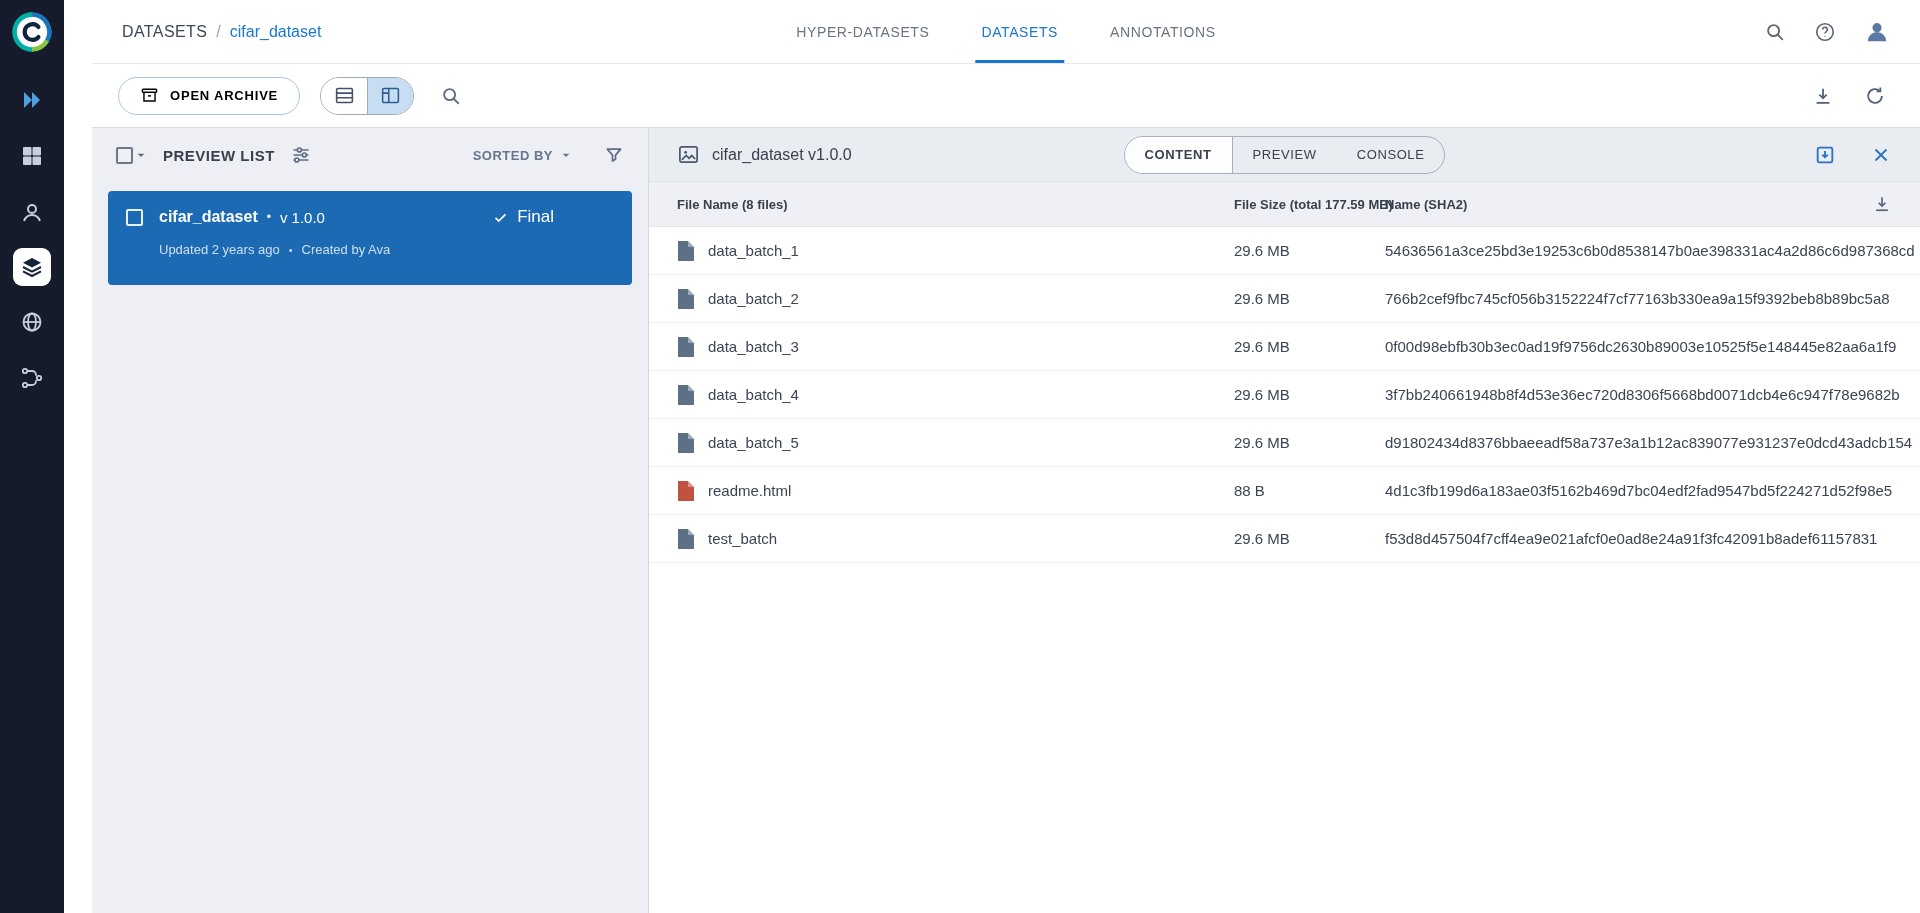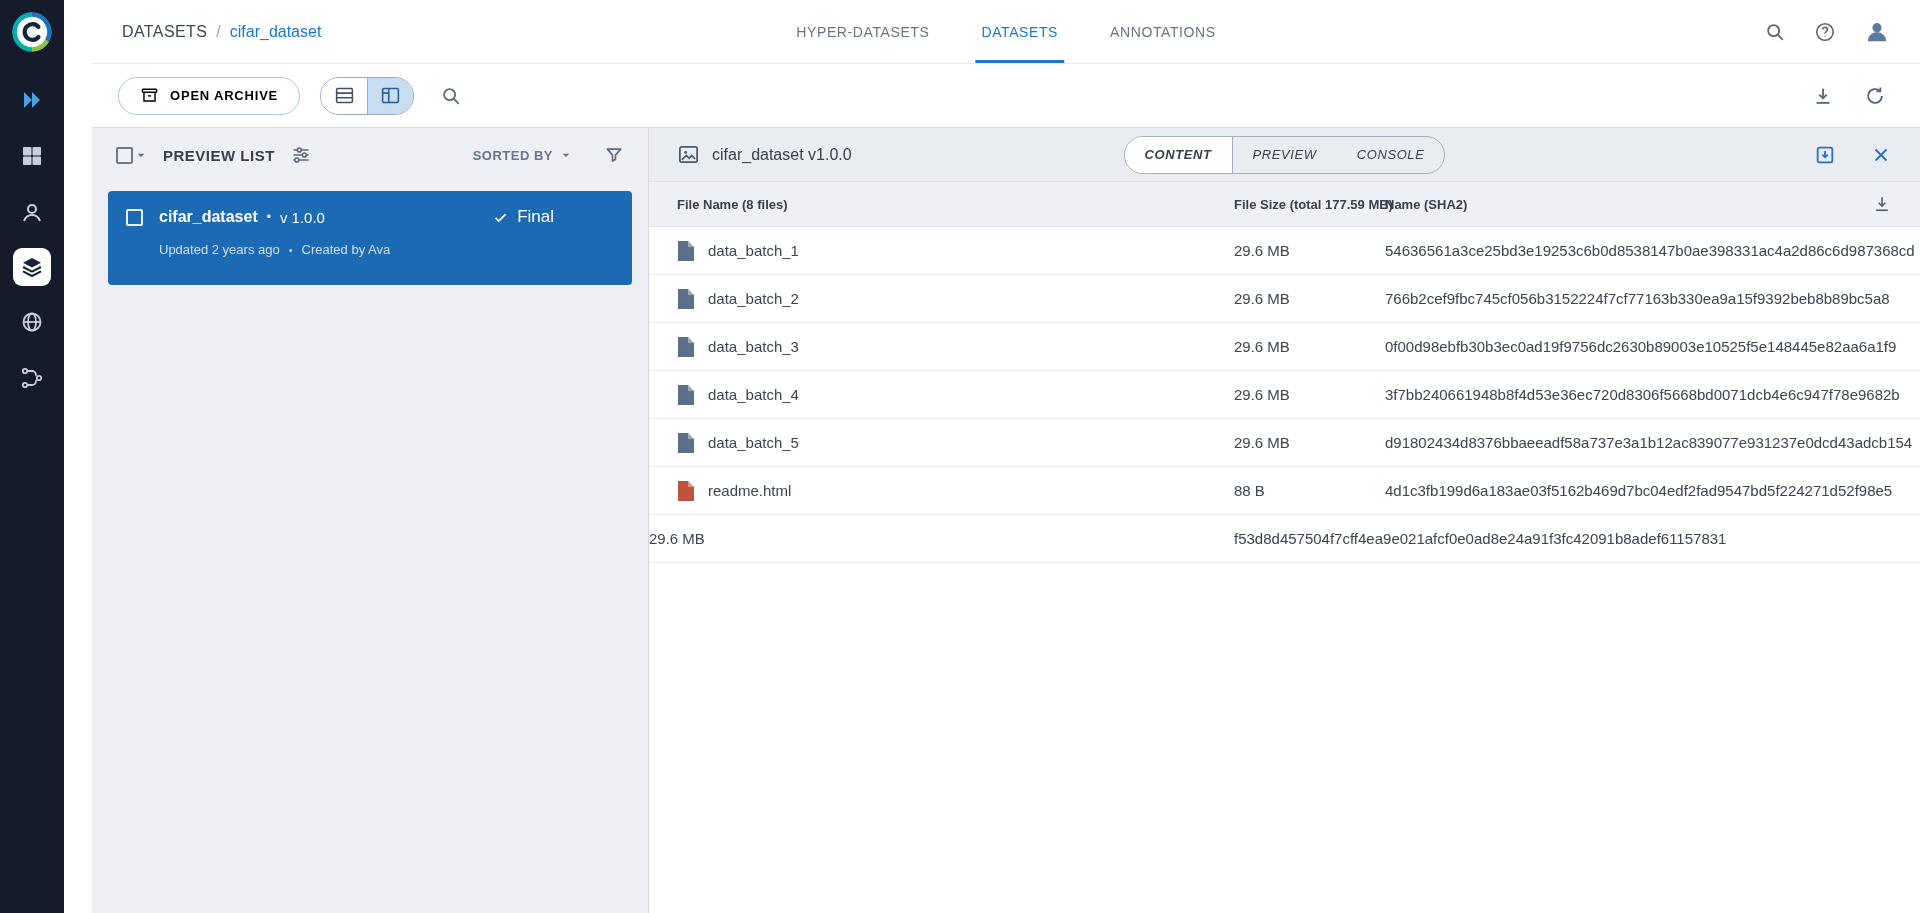--- a/index.html
+++ b/index.html
@@ -72,21 +72,21 @@
   .vcard-meta { margin-top:15px; padding-left:33px; font-size:13px; color:rgba(255,255,255,.78); display:flex; gap:9px; align-items:center; }
   .meta-dot { font-size:11px; }
 
   
   .detail { flex:1; display:flex; flex-direction:column; background:#fff; min-width:0; }
   .dheader { height:54px; background:#e9ecf1; border-bottom:1px solid #dde1e8; display:flex; align-items:center; padding:0 28px; position:relative; flex-shrink:0; }
   .dtitle-icon { color:#4a5870; display:flex; }
   .dtitle-icon svg { width:23px; height:23px; }
   .dtitle { margin-left:12px; font-size:16px; color:#39404e; white-space:nowrap; }
   .dtabs { position:absolute; left:50%; transform:translateX(-50%); height:38px; border:1px solid #a7b0bf; border-radius:19px; display:flex; overflow:hidden; }
-  .dtab { padding:0 20px; display:flex; align-items:center; font-size:13px; letter-spacing:.6px; color:#39404e; cursor:pointer; white-space:nowrap;font-style:italic; }
+  .dtab { padding:0 20px; display:flex; align-items:center; font-size:13px; letter-spacing:.6px; color:#39404e; cursor:pointer; white-space:nowrap; }
   .dtab.active { background:#fdfdfe; border-right:1px solid #a7b0bf; font-weight:700; }
   .dheader-icons { margin-left:auto; display:flex; align-items:center; gap:34px; color:#2a72c4; }
 
   .thead { height:45px; background:#eef0f5; border-bottom:1px solid #e0e3ea; display:grid; grid-template-columns:585px 151px 1fr 64px; align-items:center; font-size:13px; font-weight:700; color:#39404e; flex-shrink:0; }
   .th-name { padding-left:28px; white-space:nowrap; }
   .th-size, .th-hash { white-space:nowrap; }
   .th-dl { color:#53627a; display:flex; justify-content:flex-end; padding-right:28px; }
   .th-dl svg { width:20px; height:20px; }
 
   .files { flex:1; overflow:hidden; }
@@ -424,20 +424,29 @@
                   </svg>
                 </span>
                 <span>readme.html</span>
               </span>
             <span class="fsize">88 B</span>
             <span class="fhash">4d1c3fb199d6a183ae03f5162b469d7bc04edf2fad9547bd5f224271d52f98e5</span>
             <span></span>
           </div>
 
           <div class="frow">
+            <span class="fname">
+                <span class="ficon">
+                  <svg viewBox="0 0 17 20">
+                    <path d="M1 0h10l6 6v14H1z" fill="currentColor"></path>
+                    <path d="M11 0l6 6h-6z" fill="#fff" opacity=".4"></path>
+                  </svg>
+                </span>
+                <span>test_batch</span>
+              </span>
             <span class="fsize">29.6 MB</span>
             <span class="fhash">f53d8d457504f7cff4ea9e021afcf0e0ad8e24a91f3fc42091b8adef61157831</span>
             <span></span>
           </div>
 
         </div>
       </section>
 
     </div>
   </div>

